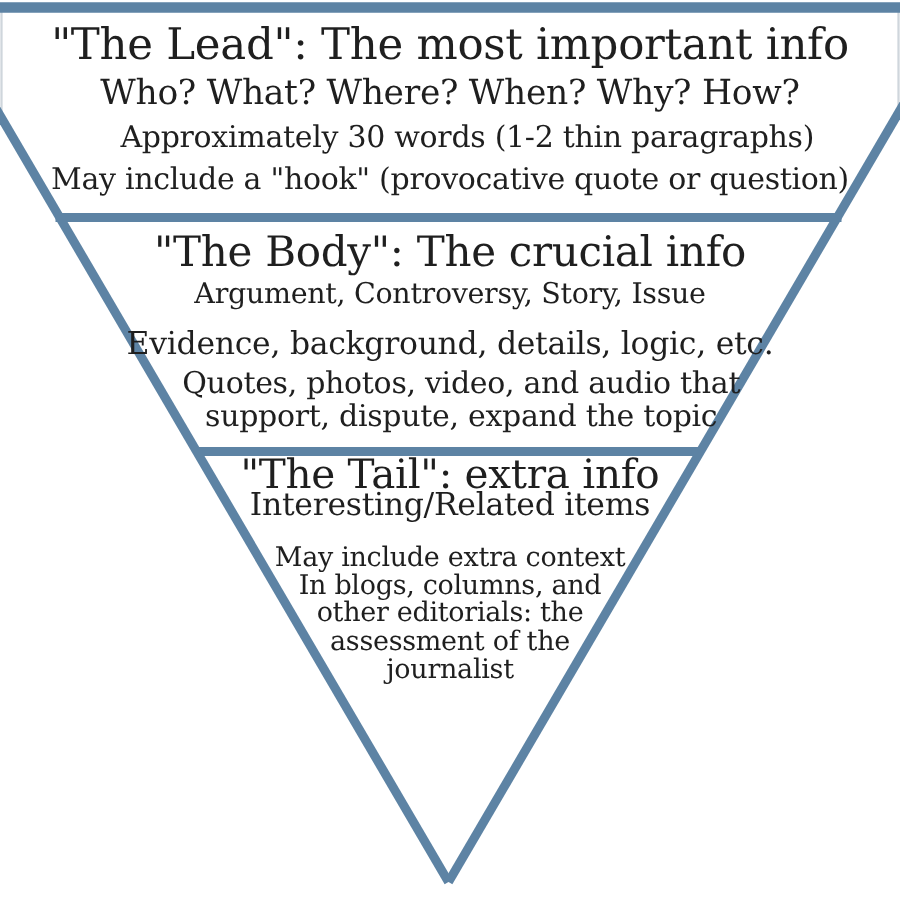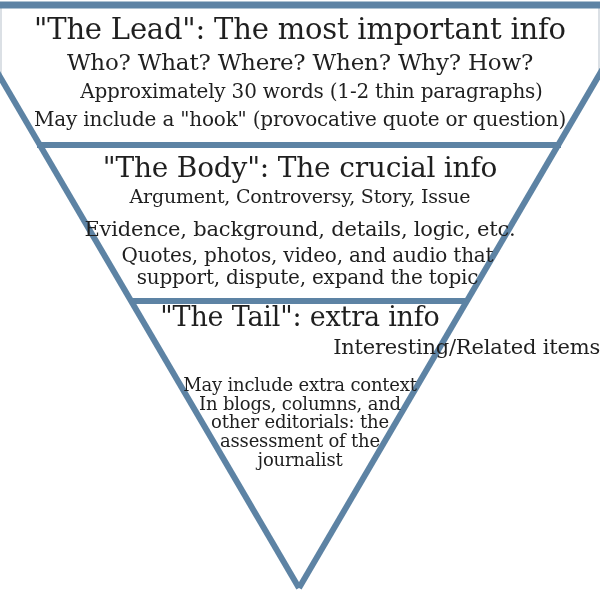--- a/index.html
+++ b/index.html
@@ -27,22 +27,22 @@
   }
   .s1h { top: 12px;  font-size: 29px; }
   .s1l0 { top: 49px;  font-size: 23px; }
   .s1l1 { top: 79px;  font-size: 20px; padding-left: 23px; }
   .s1l2 { top: 107px; font-size: 20px; }
   .s2h { top: 151px; font-size: 28px; }
   .s2l0 { top: 185px; font-size: 19px; }
   .s2l1 { top: 217px; font-size: 21px; }
   .s2l2 { top: 245px; font-size: 20px; line-height: 1.08; padding-left: 15px; }
   .s3h { top: 301px; font-size: 27px; }
-  .s3l0 { top: 335px; font-size: 21px; text-align: right; }
-  .s3l1 { top: 376px; font-size: 18px; line-height: 1.04; }
+  .s3l0 { top: 324px; font-size: 21px; }
+  .s3l1 { top: 363px; font-size: 18px; line-height: 1.04; }
 </style>
 </head>
 <body>
 
 <div class="canvas">
 
   <svg class="outline-svg" viewBox="0 0 600 600" aria-hidden="true">
 
     <line x1="1" y1="7" x2="1" y2="79" stroke-width="1.5" stroke="#cfd6dc"></line>
     <line x1="599" y1="7" x2="599" y2="79" stroke-width="1.5" stroke="#cfd6dc"></line>

